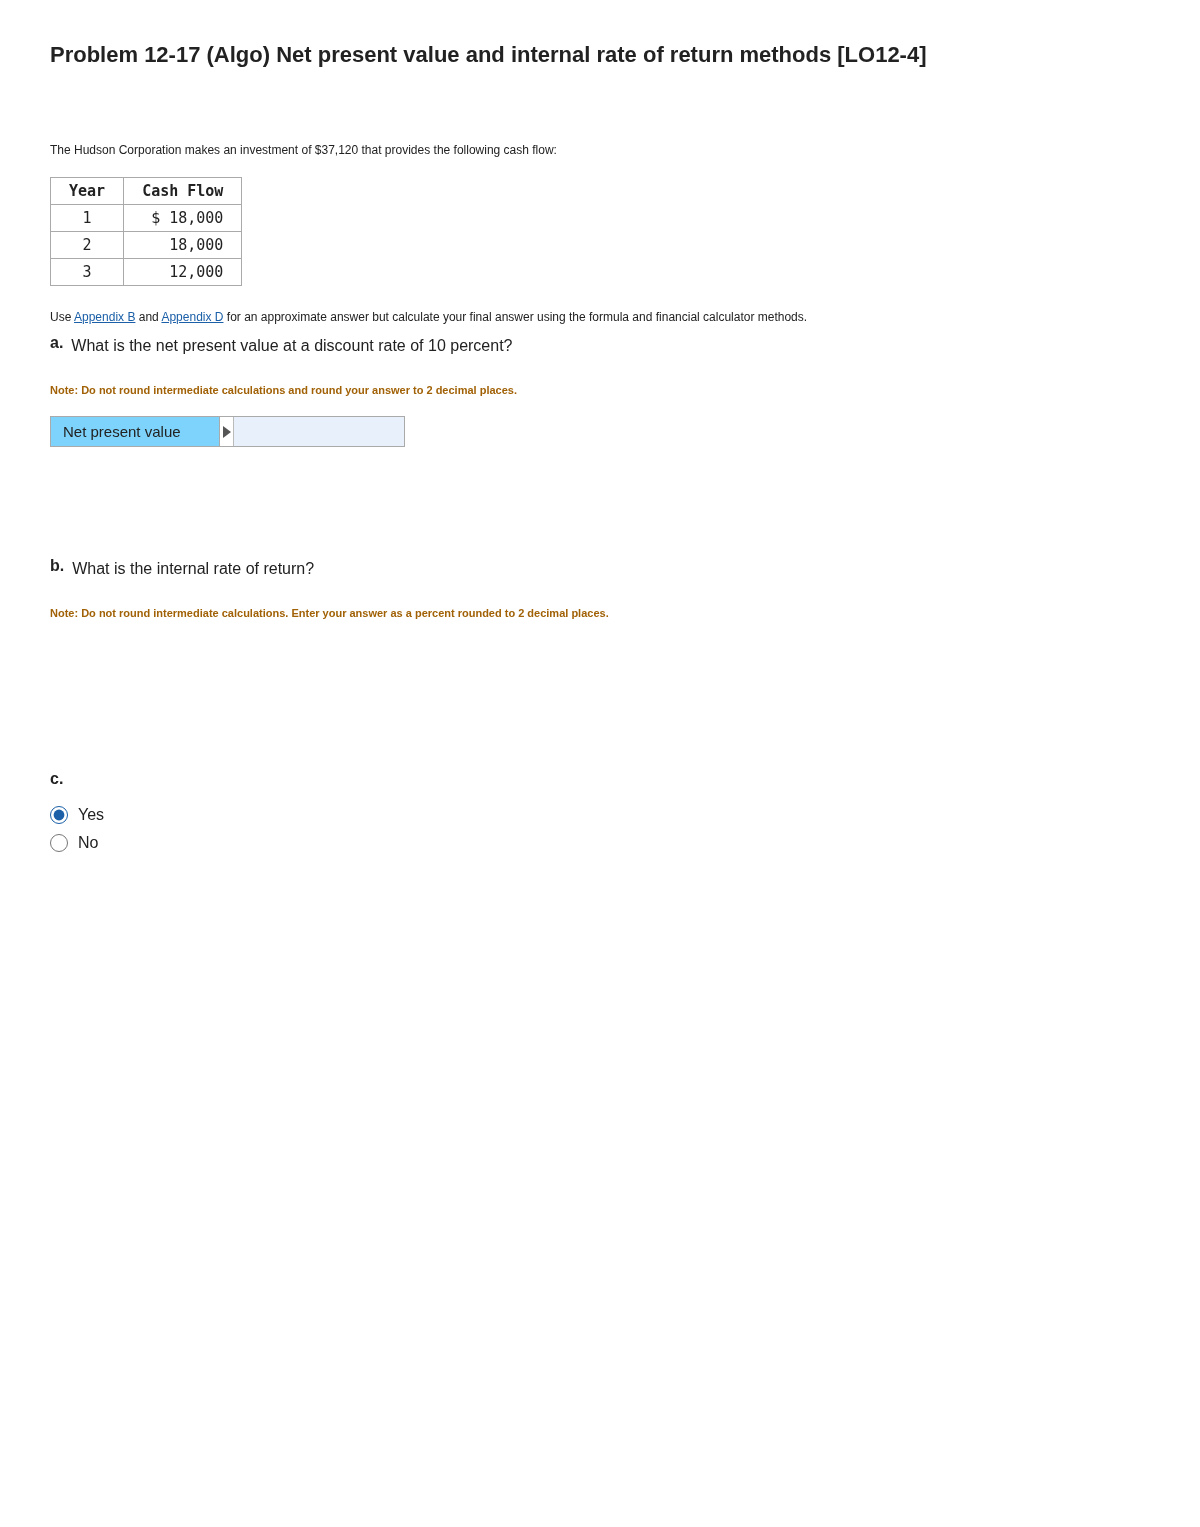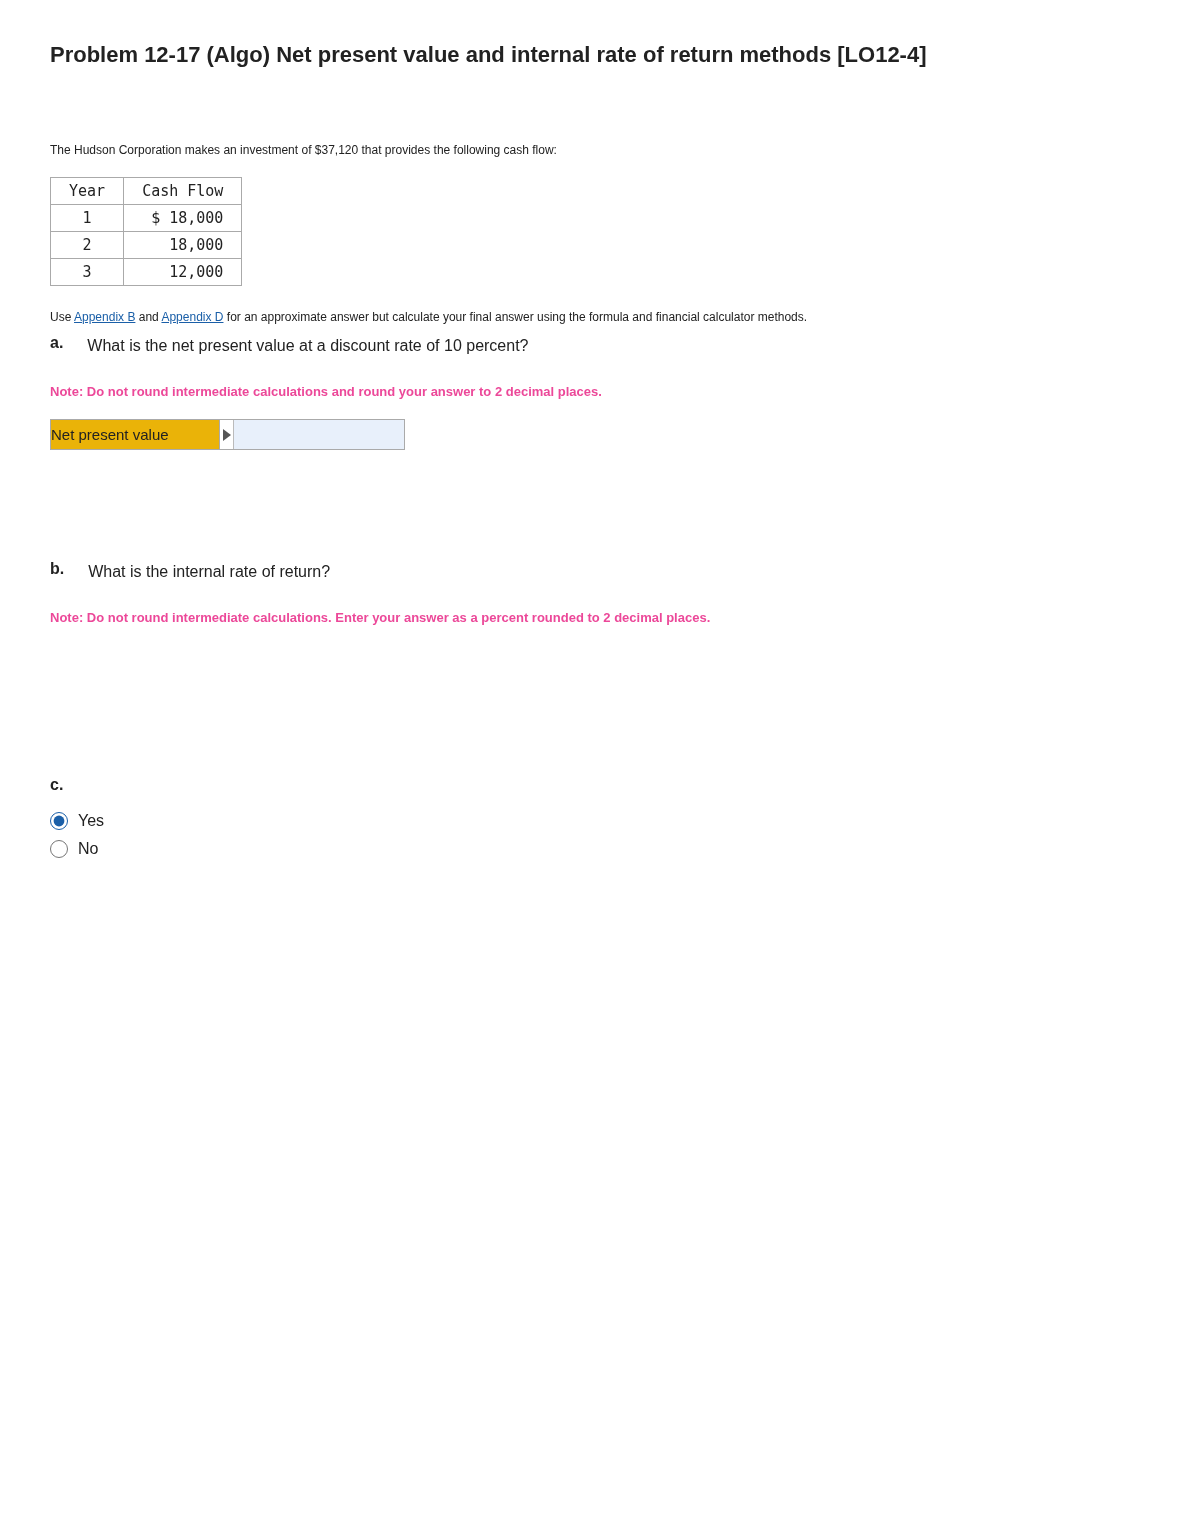--- a/index.html
+++ b/index.html
@@ -42,21 +42,21 @@
       padding: 4px 18px;
       text-align: right;
     }
 
     .cash-flow-table th:first-child, .cash-flow-table td:first-child {
       text-align: center;
     }
 
     .cash-flow-table th {
       background: #fff;
-      font-weight: normal;
+      font-weight: bold;
     }
 
     .appendix-text {
       font-size: 12px;
       margin-bottom: 8px;
       line-height: 1.5;
     }
 
     .appendix-link {
       color: #1a5fa8;
@@ -75,44 +75,43 @@
     }
 
     .question-label span.letter {
       font-weight: bold;
     }
 
     .question-text {
       font-size: 16px;
       margin-bottom: 8px;
       line-height: 1.5;
-      margin-left: 16px;
     }
 
     .note-text {
-      color: #ec4899;
-      font-weight: bold;
-      font-size: 13px;
+      color: #a16207;
+      font-weight: bold;
+      font-size: 11px;
       margin-bottom: 18px;
       line-height: 1.5;
       margin-top: 16px;
     }
 
     .answer-row {
       display: flex;
       align-items: stretch;
       margin-top: 10px;
       margin-bottom: 10px;
     }
 
     .answer-label {
       border: 1px solid #aaa;
-      padding: 6px 0;
-      font-size: 15px;
-      background: #eab308;
+      padding: 6px 12px;
+      font-size: 15px;
+      background: #7dd3fc;
       display: flex;
       align-items: center;
       min-width: 170px;
     }
 
     .answer-input-cell {
       border: 1px solid #aaa;
       border-left: none;
       display: flex;
       align-items: stretch;

